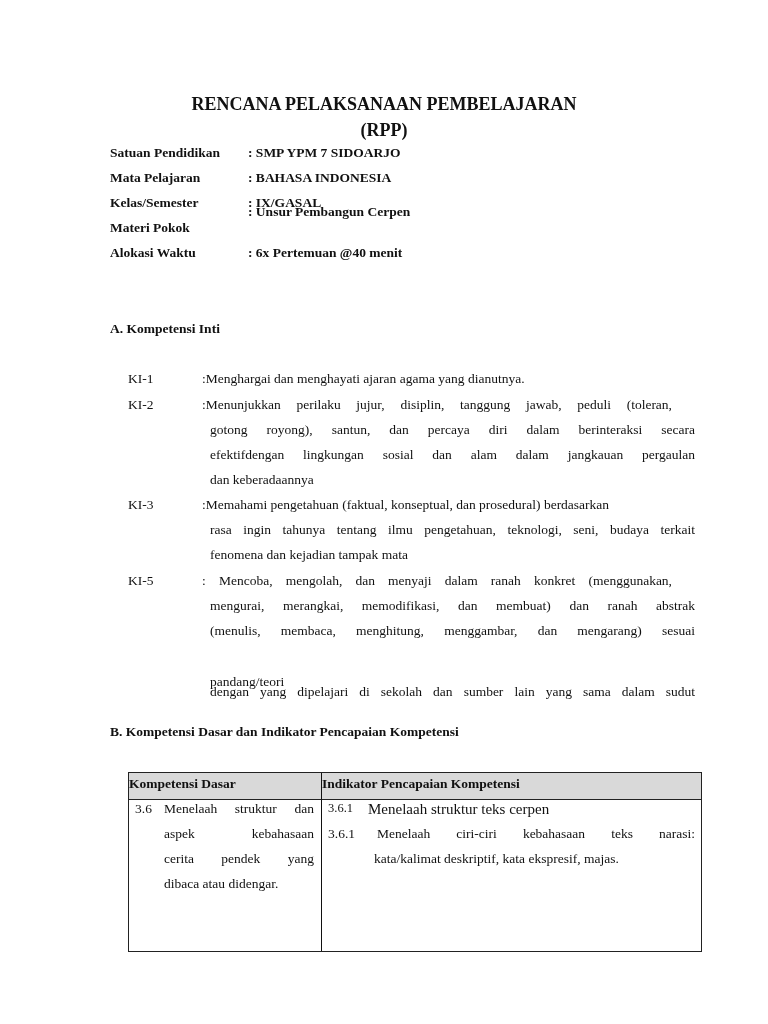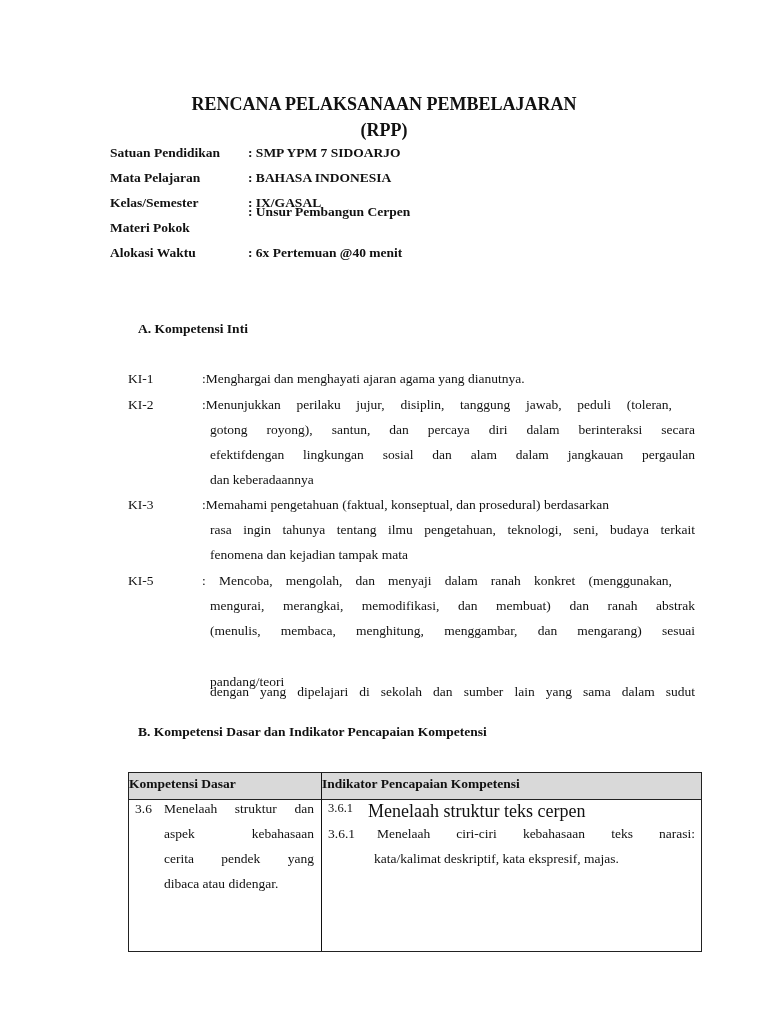--- a/index.html
+++ b/index.html
@@ -21,21 +21,21 @@
       left: 0; width: 768px; text-align: center;
       font-weight: bold; font-size: 18px; margin-top: 26px;
     }
     .meta-label {
       left: 110px; font-weight: bold;
     }
     .meta-value {
       left: 248px; font-weight: bold;
     }
     .section-head {
-      left: 110px; font-weight: bold; margin-left: 28px;
+      left: 110px; font-weight: bold;
     }
     .ki-label { left: 128px; }
     .ki-first { left: 202px; }
     .ki-cont {
       left: 210px; width: 485px;
       text-align: justify; text-align-last: justify;
     }
     .ki-cont.last { text-align-last: left; }
     .ki-first.just {
       width: 470px; text-align: justify; text-align-last: justify;
@@ -116,18 +116,18 @@
   </div>
   <div class="col-div"></div>
 
   <div class="td-text" style="left:6px; top:28px;">3.6</div>
   <div class="td-text" style="left:35px; top:28px; width:150px; text-align:justify; text-align-last:justify;">Menelaah struktur dan</div>
   <div class="td-text" style="left:35px; top:53px; width:150px; text-align:justify; text-align-last:justify;">aspek kebahasaan</div>
   <div class="td-text" style="left:35px; top:78px; width:150px; text-align:justify; text-align-last:justify;">cerita pendek yang</div>
   <div class="td-text" style="left:35px; top:103px;">dibaca atau didengar.</div>
 
   <div class="td-text" style="left:199px; top:28px; font-size:12.5px;">3.6.1</div>
-  <div class="td-text" style="left:239px; top:28px; font-size:18px;">Menelaah struktur teks cerpen</div>
+  <div class="td-text" style="left:239px; top:28px; font-size:15px;">Menelaah struktur teks cerpen</div>
 
   <div class="td-text" style="left:199px; top:53px;">3.6.1</div>
   <div class="td-text" style="left:248px; top:53px; width:318px; text-align:justify; text-align-last:justify;">Menelaah ciri-ciri kebahasaan teks narasi:</div>
   <div class="td-text" style="left:245px; top:78px;">kata/kalimat deskriptif, kata ekspresif, majas.</div>
 </div>
 
 </body></html>

